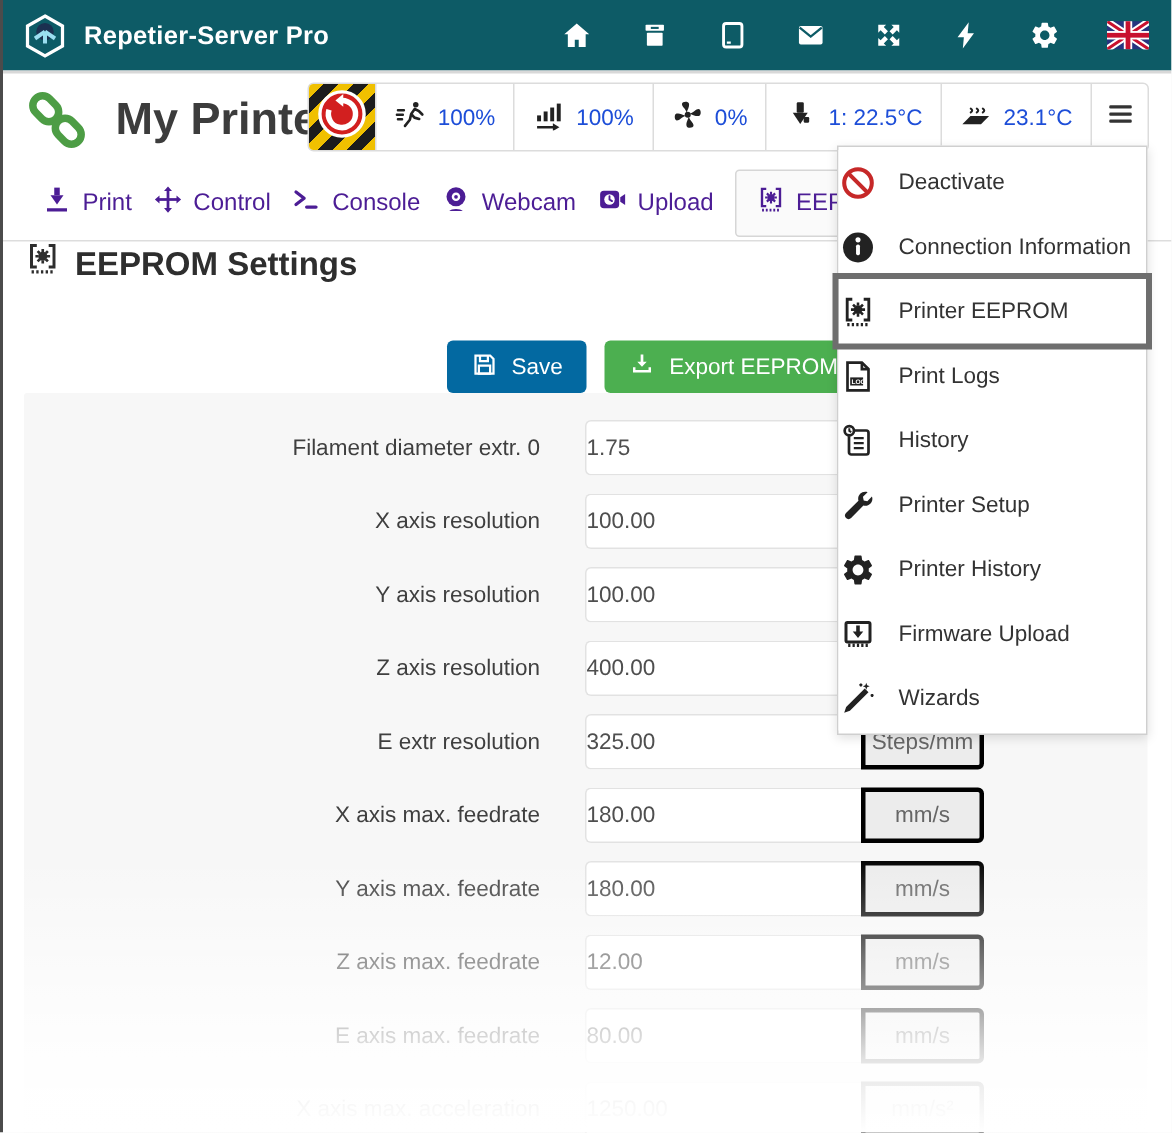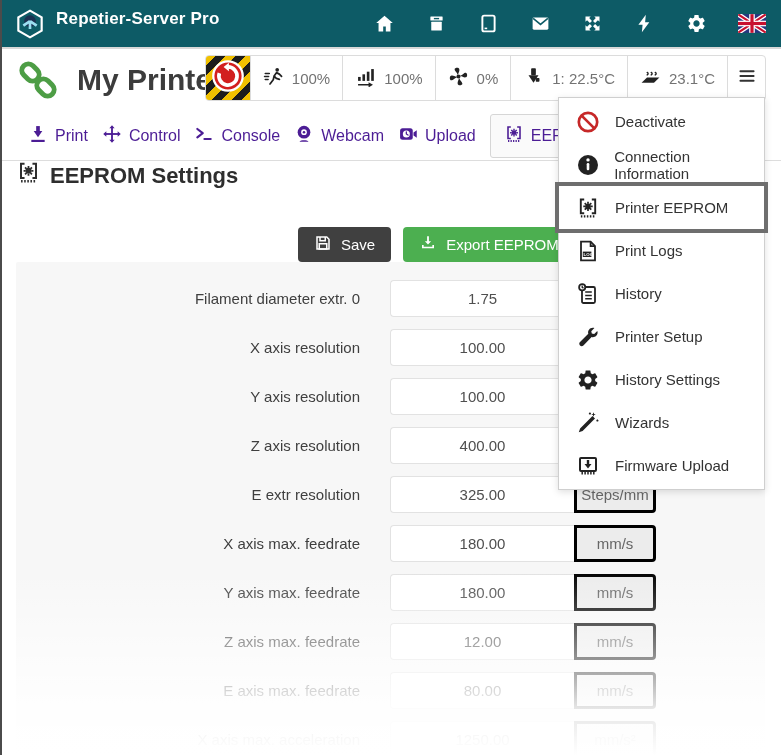--- a/index.html
+++ b/index.html
@@ -6,79 +6,79 @@
   html,body { width:781px; height:755px; }
   body {
     font-family:"Liberation Sans", sans-serif;
     background:#fff; position:relative; overflow:hidden;
   }
   .left-edge { position:absolute; left:0; top:0; bottom:0; width:2px; background:#4b4b4b; z-index:60; }
 
   
   .navbar { height:47px; background:#0d5b66; display:flex; align-items:center; padding:0 15px; }
   .nav-underline { height:2px; background:#d8d8d8; }
-  .brand { display:flex; align-items:flex-start; gap:11px; }
+  .brand { display:flex; align-items:center; gap:11px; }
   .brand svg { width:30px; height:30px; display:block; }
   .brand-title { color:#fff; font-size:17px; font-weight:bold; letter-spacing:.2px; }
   .nav-icons { margin-left:auto; display:flex; align-items:center; gap:31px; }
   .nav-icon { color:#fff; display:flex; align-items:center; cursor:pointer; }
   .nav-icon svg { width:21px; height:21px; }
   .nav-icon.flag svg { width:28px; height:19px; border-radius:1px; }
 
   
   .printer-header { height:62px; display:flex; align-items:center; padding-left:15px; position:relative; }
   .link-icon svg { width:46px; height:46px; display:block; }
   .printer-name { font-size:30px; font-weight:bold; color:#3c3c3c; margin-left:16px; }
   .toolbar { position:absolute; right:15px; top:6px; height:46px; display:flex; align-items:stretch;
              background:#fff; border:1px solid #dcdcdc; border-radius:4px; overflow:hidden; z-index:4; }
   .estop { width:44px; display:flex; align-items:center; justify-content:center;
            background:repeating-linear-gradient(135deg,#f0c000 0 7px,#1c1c1c 7px 14px); cursor:pointer; }
   .estop svg { width:34px; height:34px; }
   .seg { display:flex; align-items:center; gap:8px; padding:0 12px; border-left:1px solid #dcdcdc;
-         font-size:15px; color:#737373; cursor:pointer; background:#fff; }
+         font-size:15px; color:#1d4ed8; cursor:pointer; background:#fff; }
   .seg svg { width:21px; height:21px; color:#222; }
   .menu-btn { display:flex; align-items:center; justify-content:center; width:38px; border-left:1px solid #dcdcdc; cursor:pointer; }
   .menu-btn svg { width:20px; height:20px; color:#333; }
 
   
   .tabs { height:50px; display:flex; align-items:center; gap:14px; padding-left:28px;
           border-bottom:1px solid #ddd; position:relative; }
   .tab { display:flex; align-items:center; gap:7px; color:#4c1d95; font-size:16px; cursor:pointer; white-space:nowrap; }
   .tab svg { width:20px; height:20px; }
   .tab.active { border:1px solid #d6d6d6; background:#fafafa; padding:9px 13px; border-radius:3px; }
 
   
   .page-title { position:absolute; left:16px; top:160px; display:flex; align-items:center; gap:9px;
                 font-size:22px; font-weight:bold; color:#2e2e2e; }
   .page-title svg { width:25px; height:25px; }
   .btn-row { position:absolute; left:298px; top:227px; display:flex; gap:12px; z-index:2; }
   .btn { height:35px; border:none; border-radius:4px; color:#fff; font-size:15px; font-family:inherit;
          display:flex; align-items:center; gap:9px; padding:0 16px; cursor:pointer; }
   .btn svg { width:18px; height:18px; }
-  .btn-save { background:#404040;justify-content:center; }
+  .btn-save { background:#0369a1;justify-content:center; }
   .btn-export { background:#4caf50; width:238px; }
 
   .panel { position:absolute; left:16px; right:16px; top:262px; height:512px; background:#f7f7f7;
            border-radius:2px; padding-top:12px; }
   .form-row { height:49px; display:flex; align-items:center; }
   .form-label { width:344px; text-align:right; font-weight:normal; font-size:15px; color:#3f3f3f; }
   .input-group { margin-left:30px; display:flex; height:37px; }
   .form-input { width:184px; height:37px; background:#fff; border:1px solid #e2e2e2; border-right:none;
-                border-radius:4px 0 0 4px; padding:0 21px; font-size:15px; color:#4f4f4f;
-                font-family:inherit; outline:none;text-align:center; }
+                border-radius:4px 0 0 4px; padding:0 0; font-size:15px; color:#4f4f4f;
+                font-family:inherit; outline:none; }
   .addon { width:82px; background:#ececec; border:3px solid #000000; border-radius:0 4px 4px 0;
            display:flex; align-items:center; justify-content:center; font-size:15px; color:#666; }
 
   .fade { position:absolute; left:0; right:0; bottom:0; height:185px; z-index:6; pointer-events:none;
           background:linear-gradient(to bottom, rgba(255,255,255,0), rgba(255,255,255,.9) 75%, #fff); }
 
   
   .dropdown { position:absolute; left:558px; top:97px; width:207px; background:#fff;
               border:1px solid #cfcfcf; box-shadow:0 2px 7px rgba(0,0,0,.13); z-index:20; padding:2px 0; }
-  .menu-item { height:43px; display:flex; align-items:center; gap:14px; padding-left:16px;
+  .menu-item { height:43px; display:flex; align-items:center; gap:14px; 
                font-size:15px; color:#333; cursor:pointer; background:#fff; }
   .menu-item .mi-icon { width:26px; display:flex; justify-content:center; color:#222; }
   .menu-item .mi-icon svg { width:24px; height:24px; }
   .menu-item.selected { outline:4px solid #6e6e6e; }
 </style>
 </head>
 <body>
 
 <div class="left-edge"></div>
 
@@ -455,38 +455,38 @@
       </span>
     <span class="mi-label">Printer Setup</span>
   </div>
 
   <div class="menu-item">
     <span class="mi-icon">
         <svg viewBox="0 0 24 24" fill="currentColor">
           <path d="M19.14 12.94c.04-.3.06-.61.06-.94 0-.32-.02-.64-.07-.94l2.03-1.58c.18-.14.23-.41.12-.61l-1.92-3.32c-.12-.22-.37-.29-.59-.22l-2.39.96c-.5-.38-1.03-.7-1.62-.94L14.4 2.81c-.04-.24-.24-.41-.48-.41h-3.84c-.24 0-.43.17-.47.41L9.25 5.35c-.59.24-1.13.57-1.62.94l-2.39-.96c-.22-.08-.47 0-.59.22L2.74 8.87c-.12.21-.08.47.12.61l2.03 1.58c-.05.3-.09.63-.09.94s.02.64.07.94l-2.03 1.58c-.18.14-.23.41-.12.61l1.92 3.32c.12.22.37.29.59.22l2.39-.96c.5.38 1.03.7 1.62.94l.36 2.54c.05.24.24.41.48.41h3.84c.24 0 .44-.17.47-.41l.36-2.54c.59-.24 1.13-.56 1.62-.94l2.39.96c.22.08.47 0 .59-.22l1.92-3.32c.12-.22.07-.47-.12-.61l-2.01-1.58zM12 15.6c-1.98 0-3.6-1.62-3.6-3.6s1.62-3.6 3.6-3.6 3.6 1.62 3.6 3.6-1.62 3.6-3.6 3.6z"></path>
         </svg>
       </span>
-    <span class="mi-label">History Settings</span>
-  </div>
-
-  <div class="menu-item">
-    <span class="mi-icon">
-        <svg viewBox="0 0 24 24" fill="currentColor">
-          <path d="m2.8 21.2 1.3-3.8L16.5 5l2.5 2.5L6.6 19.9zM17.5 1.2l.6 1.7 1.7.6-1.7.6-.6 1.7-.6-1.7-1.7-.6 1.7-.6zM13 3.4h1.8M13.9 2.5v1.8"></path>
-          <path d="M12.9 2.6h2M13.9 1.6v2M20.4 9.6h2M21.4 8.6v2" stroke="currentColor" stroke-width="1.2"></path>
-        </svg>
-      </span>
-    <span class="mi-label">Wizards</span>
+    <span class="mi-label">Printer History</span>
   </div>
 
   <div class="menu-item">
     <span class="mi-icon">
         <svg viewBox="0 0 24 24">
           <rect x="4" y="4" width="16" height="13" rx="1" fill="none" stroke="currentColor" stroke-width="2"></rect>
           <path d="M6.2 18v2.4M9.1 18v2.4M12 18v2.4M14.9 18v2.4M17.8 18v2.4" stroke="currentColor" stroke-width="1.5"></path>
           <path d="M10.8 6h2.4v4h2.3L12 14.4 8.5 10h2.3z" fill="currentColor"></path>
         </svg>
       </span>
     <span class="mi-label">Firmware Upload</span>
   </div>
+
+  <div class="menu-item">
+    <span class="mi-icon">
+        <svg viewBox="0 0 24 24" fill="currentColor">
+          <path d="m2.8 21.2 1.3-3.8L16.5 5l2.5 2.5L6.6 19.9zM17.5 1.2l.6 1.7 1.7.6-1.7.6-.6 1.7-.6-1.7-1.7-.6 1.7-.6zM13 3.4h1.8M13.9 2.5v1.8"></path>
+          <path d="M12.9 2.6h2M13.9 1.6v2M20.4 9.6h2M21.4 8.6v2" stroke="currentColor" stroke-width="1.2"></path>
+        </svg>
+      </span>
+    <span class="mi-label">Wizards</span>
+  </div>
 </div>
 
 <div class="fade"></div>
 
 </body></html>

